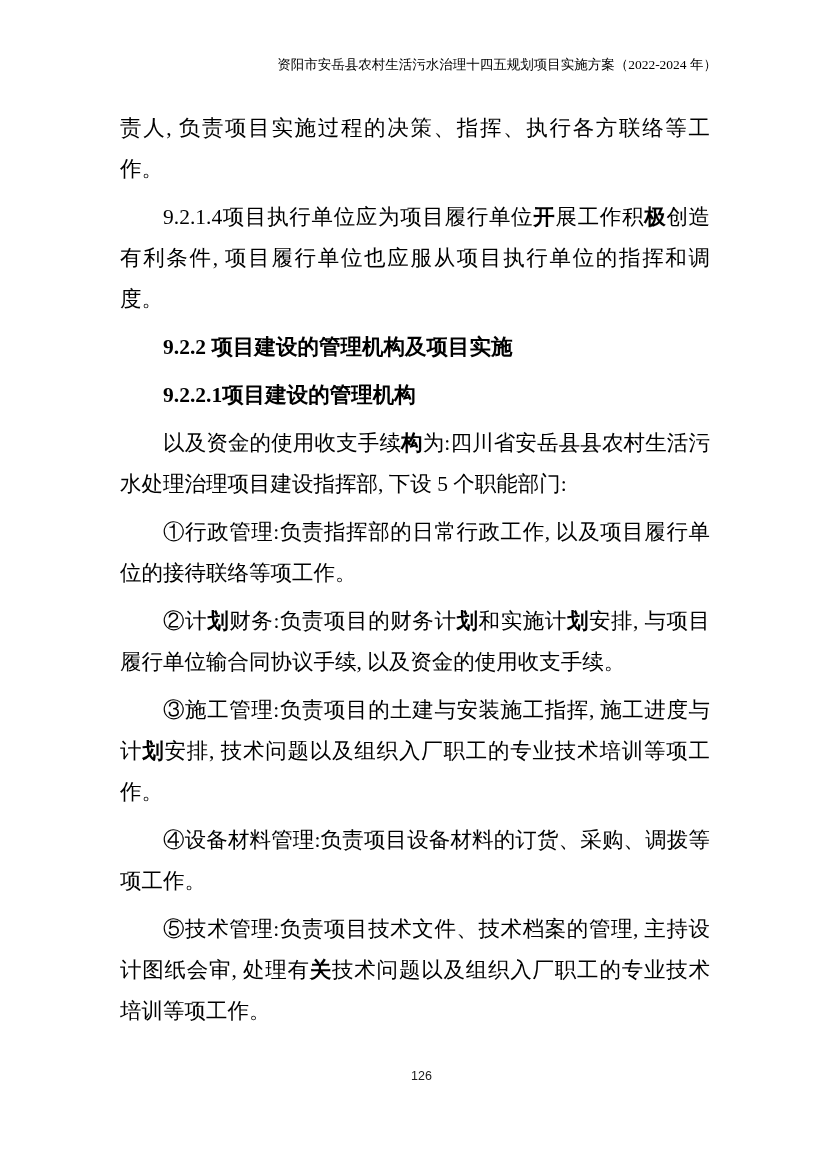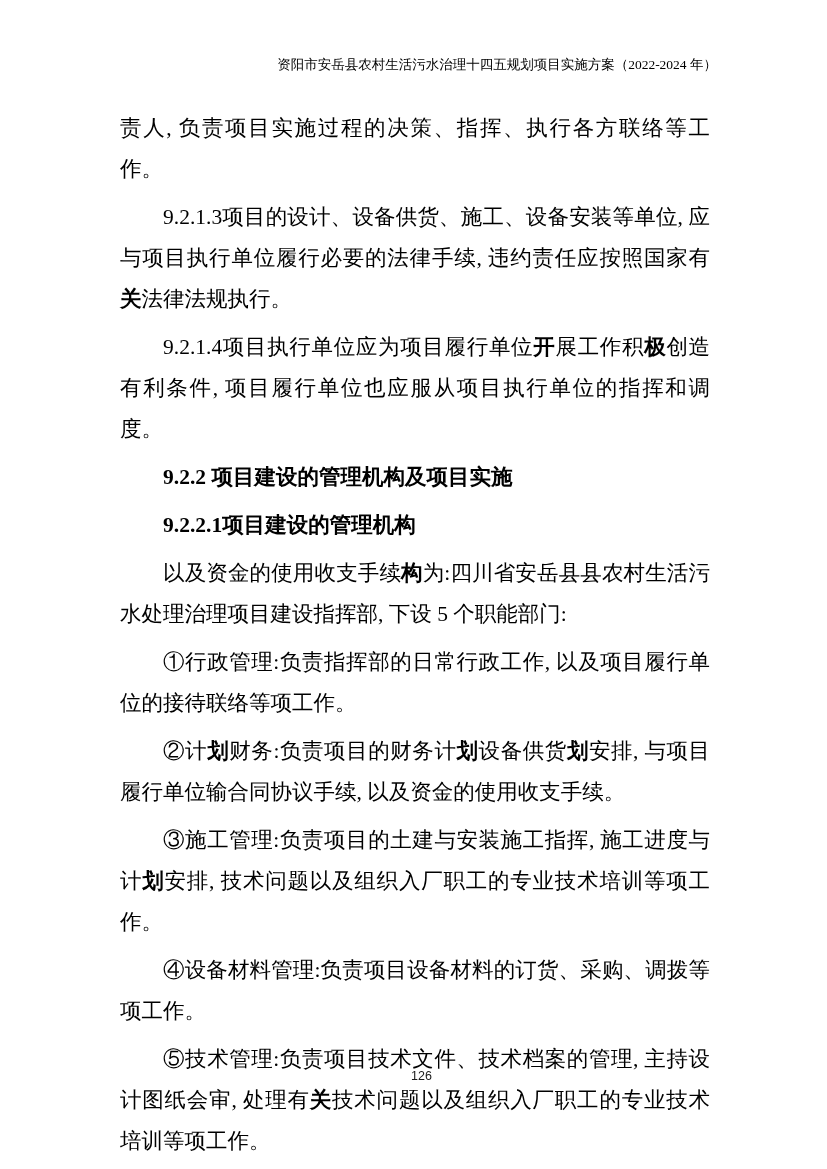--- a/index.html
+++ b/index.html
@@ -65,27 +65,26 @@
 </style>
 </head>
 <body>
 
 <div class="page">
 
   <div class="running-header">资阳市安岳县农村生活污水治理十四五规划项目实施方案（2022-2024 年）</div>
 
   <div class="doc-body">
       <p class=""><span>责人, 负责项目实施过程的决策、指挥、执行各方联络等工作。</span></p>
-      <p class="indent"><span>9.2.1.3项目的设计、设备供货、施工、设备安装等单位, 应与项目执行单位履行必要的法律手续, 违约责任应按照国家有</span><b>关</b><span>法律法规执行。</span></p>
       <p class="indent"><span>9.2.1.4项目执行单位应为项目履行单位</span><b>开</b><span>展工作积</span><b>极</b><span>创造有利条件, 项目履行单位也应服从项目执行单位的指挥和调度。</span></p>
       <p class="indent heading"><span>9.2.2 项目建设的管理机</span><b>构</b><span>及项目实施</span></p>
       <p class="indent heading"><span>9.2.2.1项目建设的管理机</span><b>构</b></p>
       <p class="indent"><span>以及资金的使用收支手续</span><b>构</b><span>为:四川省安岳县县农村生活污水处理治理项目建设指挥部, 下设 5 个职能部门:</span></p>
       <p class="indent"><span>①行政管理:负责指挥部的日常行政工作, 以及项目履行单位的接待联络等项工作。</span></p>
-      <p class="indent"><span>②计</span><b>划</b><span>财务:负责项目的财务计</span><b>划</b><span>设备供货</span><b>划</b><span>安排, 与项目履行单位输合同协议手续, 以及资金的使用收支手续。</span></p>
+      <p class="indent"><span>②计</span><b>划</b><span>财务:负责项目的财务计</span><b>划</b><span>和实施计</span><b>划</b><span>安排, 与项目履行单位输合同协议手续, 以及资金的使用收支手续。</span></p>
       <p class="indent"><span>③施工管理:负责项目的土建与安装施工指挥, 施工进度与计</span><b>划</b><span>安排, 技术问题以及组织入厂职工的专业技术培训等项工作。</span></p>
       <p class="indent"><span>④设备材料管理:负责项目设备材料的订货、采购、调拨等项工作。</span></p>
       <p class="indent"><span>⑤技术管理:负责项目技术文件、技术档案的管理, 主持设计图纸会审, 处理有</span><b>关</b><span>技术问题以及组织入厂职工的专业技术培训等项工作。</span></p>
     </div>
 
   <div class="page-footer">126</div>
 
 </div>
 
 </body></html>

